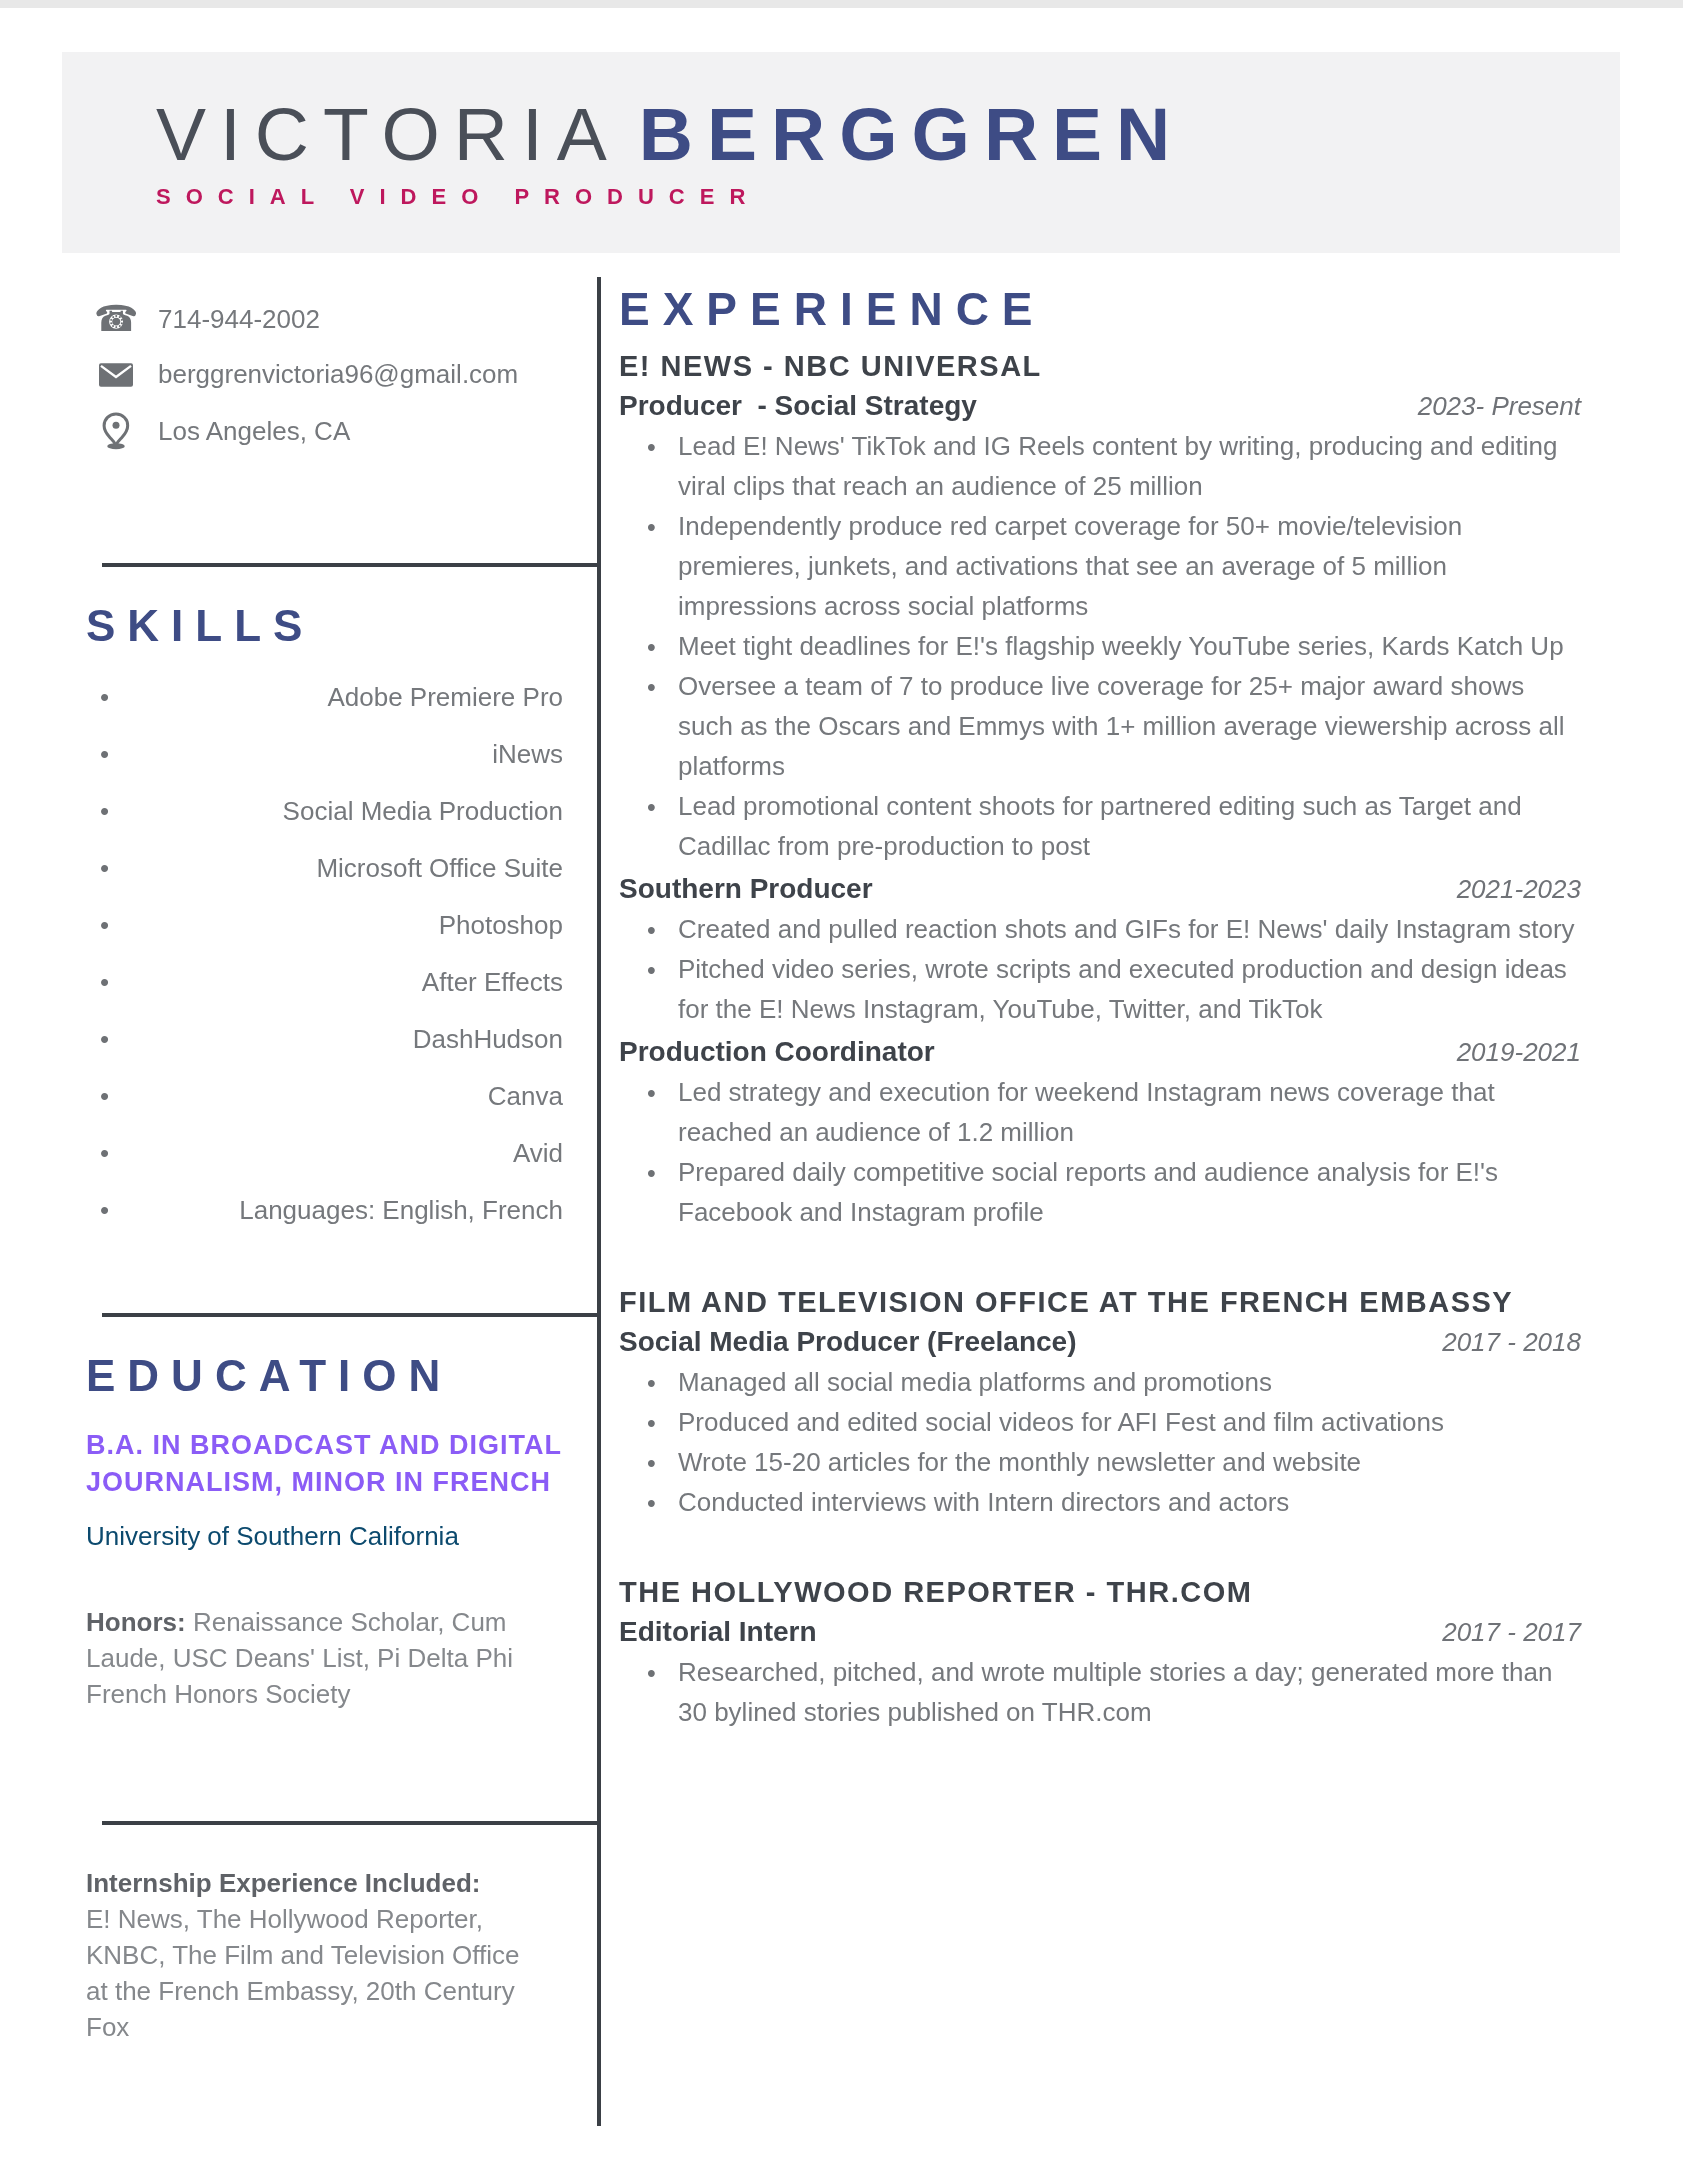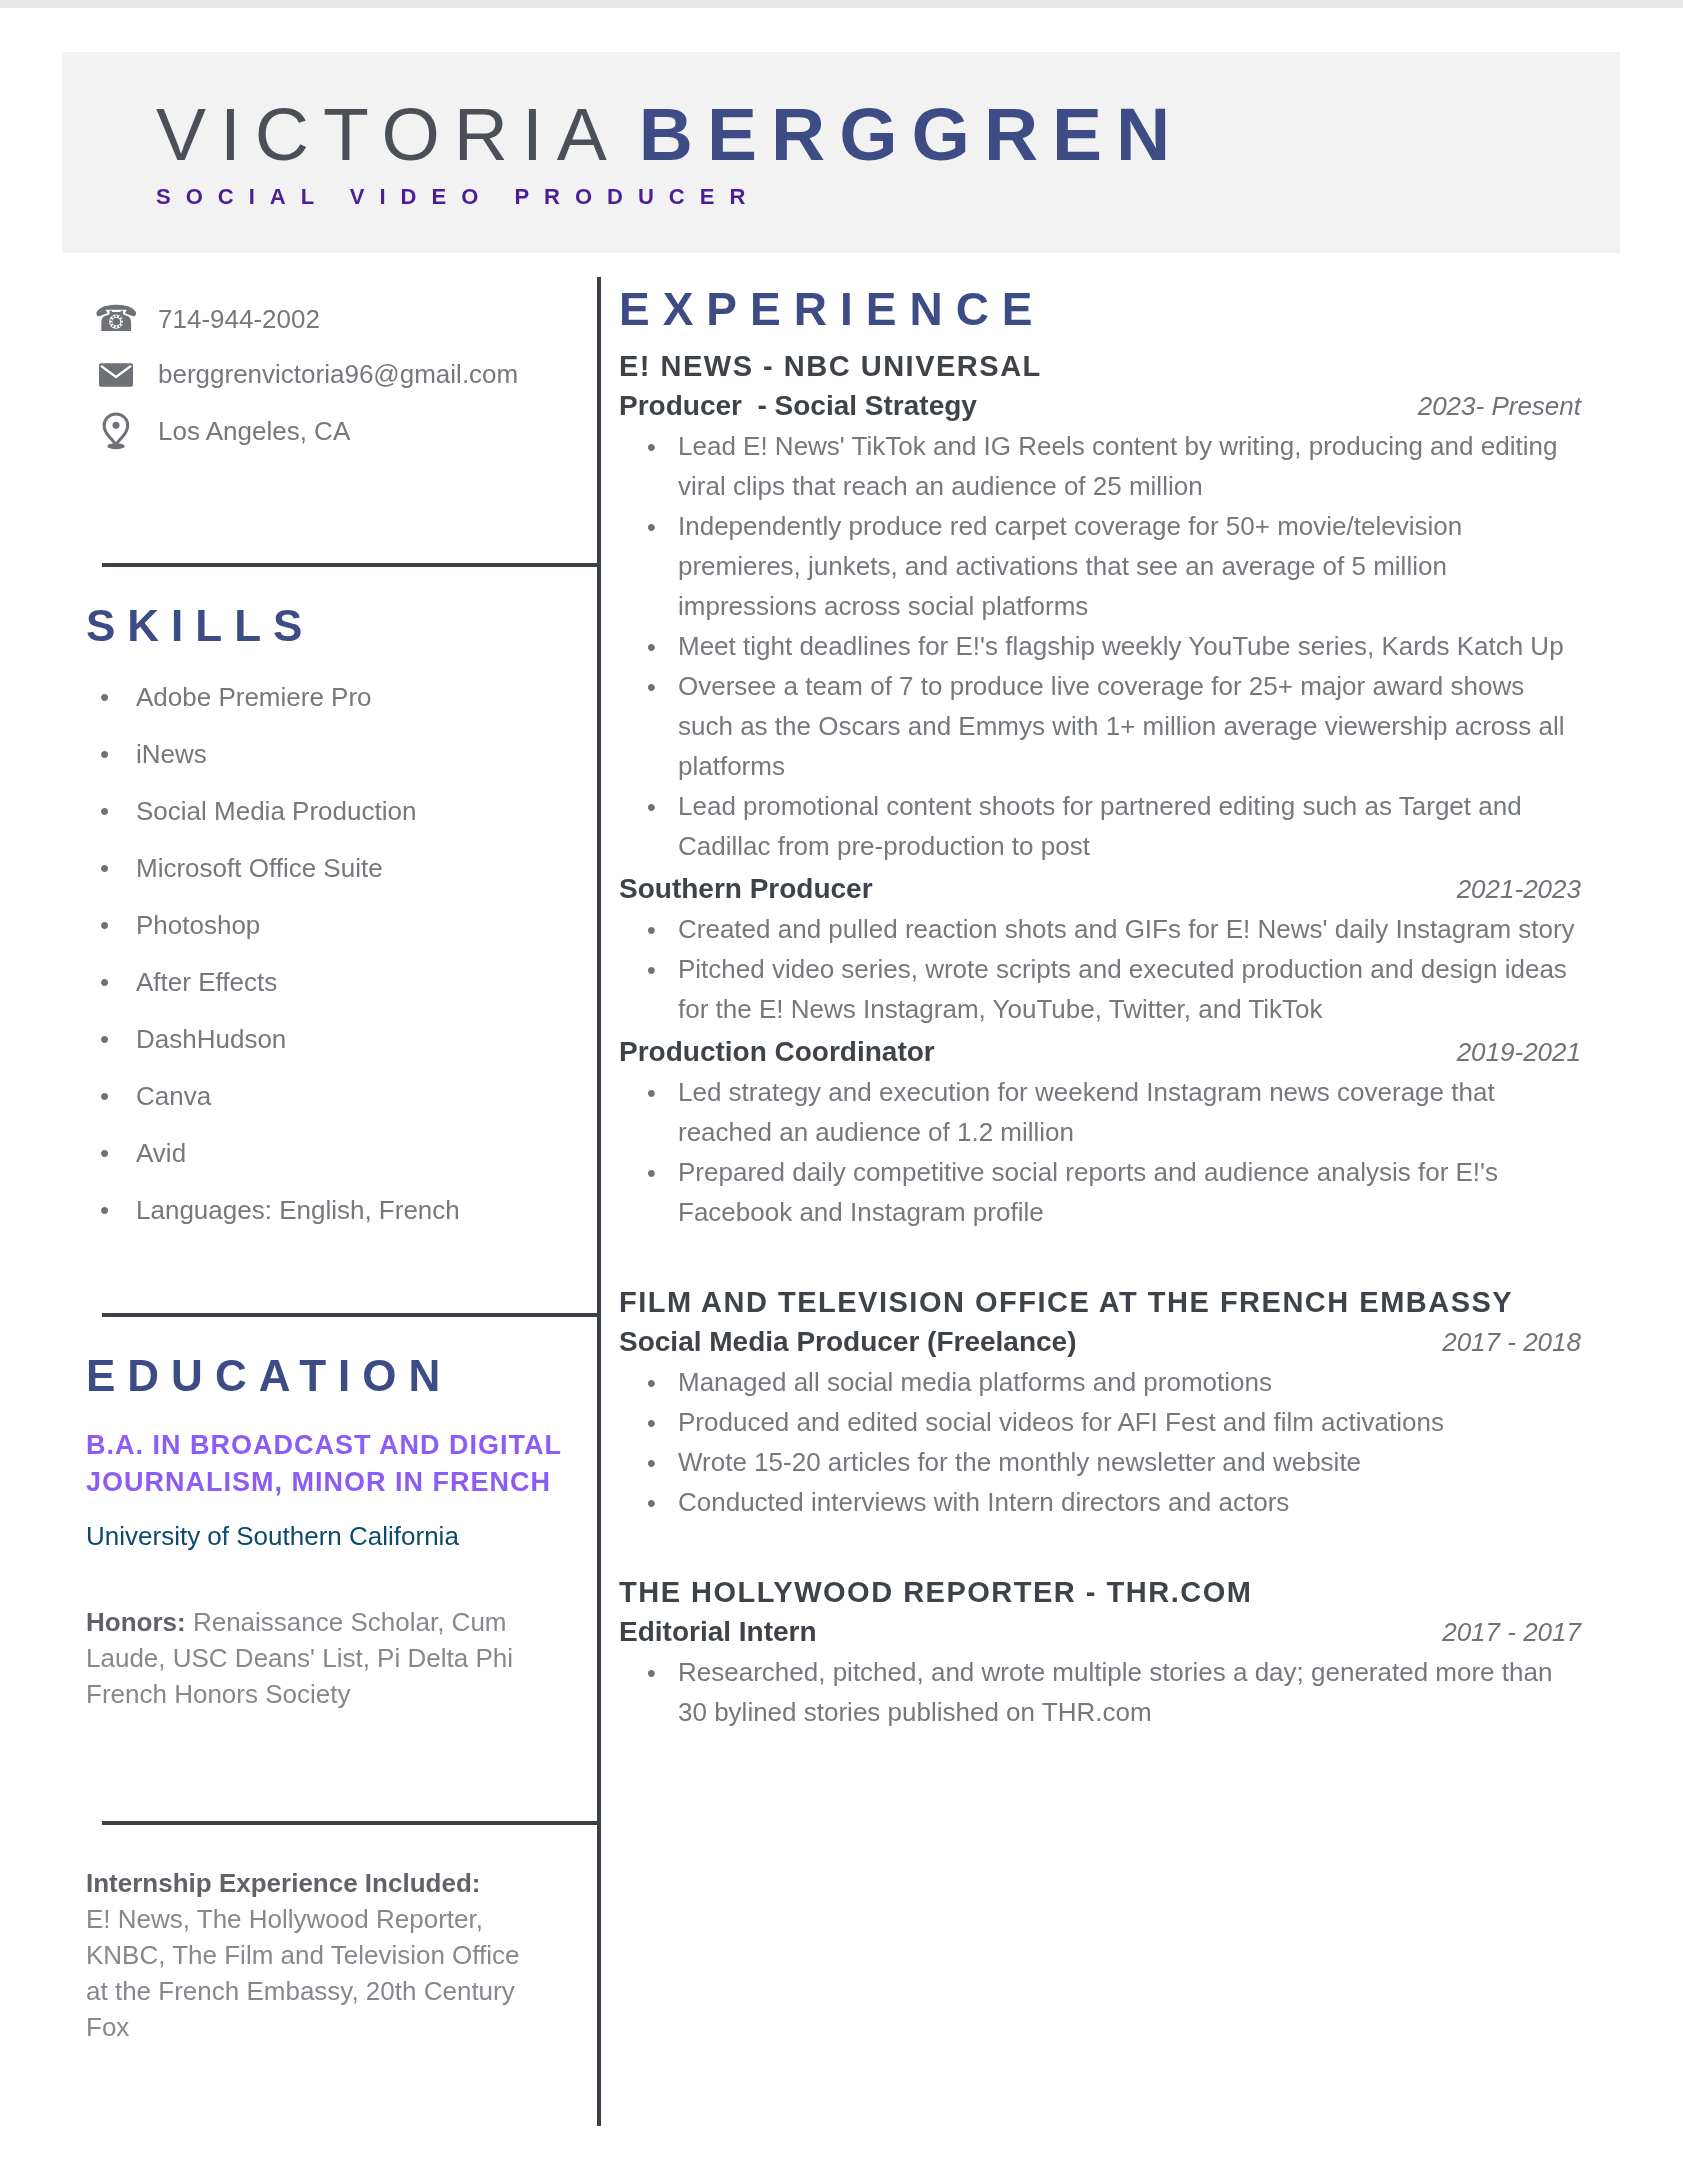--- a/index.html
+++ b/index.html
@@ -9,37 +9,37 @@
   }
   
   .header-band{
     position:absolute;left:62px;top:44px;width:1558px;height:201px;
     background:#f2f2f3;display:flex;flex-direction:column;justify-content:center;
     padding-left:94px;box-sizing:border-box;
   }
   .name-line{font-size:75px;line-height:79px;letter-spacing:14px;white-space:pre;}
   .name-first{font-weight:300;color:#4a4f58;}
   .name-last{font-weight:800;color:#3e4c85;margin-left:18px;}
-  .subtitle{margin-top:10px;font-size:22px;font-weight:700;letter-spacing:15px;color:#4c1d95;}
+  .subtitle{margin-top:10px;font-size:22px;font-weight:700;letter-spacing:15px;color:#be185d;}
   
   .vline{position:absolute;left:597px;top:269px;width:4px;height:1849px;background:#3b4046;}
   .hline{position:absolute;left:102px;width:497px;height:4px;background:#3b4046;}
   .hline-1{top:555px;}.hline-2{top:1305px;}.hline-3{top:1813px;}
   
   .contact{position:absolute;left:94px;top:293px;width:475px;}
   .contact-row{display:flex;align-items:center;margin-bottom:22px;}
   .contact-row.loc{margin-top:10px;}
   .contact-icon{width:44px;flex:0 0 44px;text-align:center;color:#6e7175;}
   .contact-icon .glyph{font-size:36px;line-height:36px;font-family:"DejaVu Sans",sans-serif;}
   .contact-text{margin-left:20px;font-size:26px;color:#75787c;}
   .side-block{position:absolute;left:86px;width:477px;}
   .skills-block{top:592px;}
   .side-title{font-size:44px;line-height:51px;font-weight:700;letter-spacing:12px;color:#3e4c85;margin:0 0 26px 0;}
   .skills-list{list-style:none;margin:0;padding:0;}
-  .skills-list li{position:relative;padding-left:50px;font-size:26px;line-height:40px;color:#75787c;margin-bottom:17px;}
+  .skills-list li{position:relative;padding-left:50px;font-size:26px;line-height:40px;color:#75787c;margin-bottom:17px;text-align:right;}
   .skills-list li::before{content:"•";position:absolute;left:14px;top:0;color:#6e7175;font-size:26px;}
   .education-block{top:1342px;}
   .degree{font-size:27px;font-weight:700;letter-spacing:1px;line-height:37px;color:#8b5cf6;margin:0 0 18px 0;}
   .school{font-size:26px;line-height:34px;color:#0c4a6e;margin:0 0 51px 0;}
   .honors{font-size:26px;line-height:36px;color:#85888c;margin:0;}
   .lbl{font-weight:700;color:#5f6267;}
   .internship-block{top:1857px;}
   .intern-label{font-size:26px;line-height:36px;font-weight:700;color:#5f6267;margin:0;}
   .intern-text{font-size:26px;line-height:36px;color:#85888c;margin:0;width:436px;}
   

